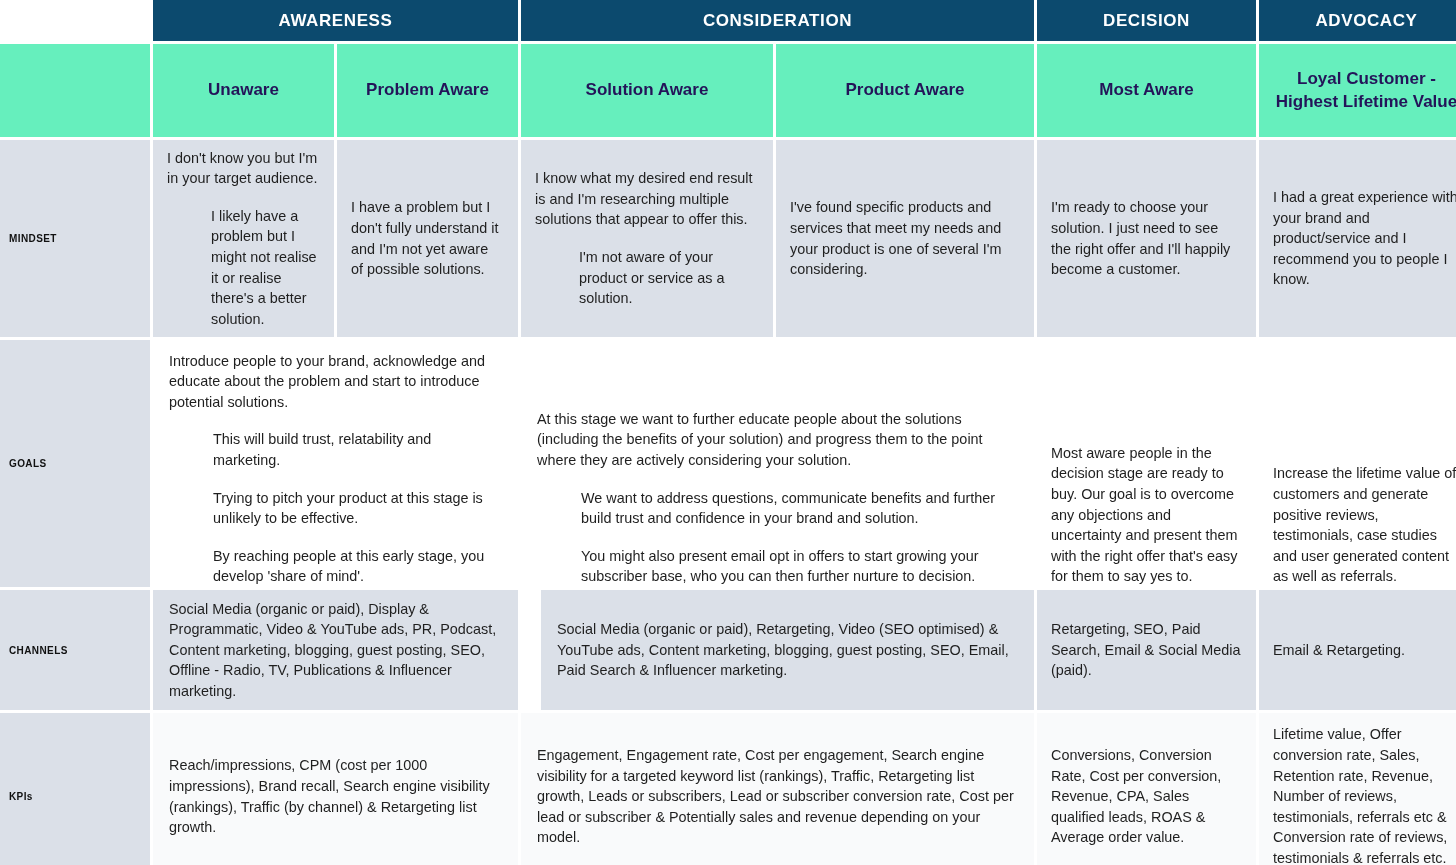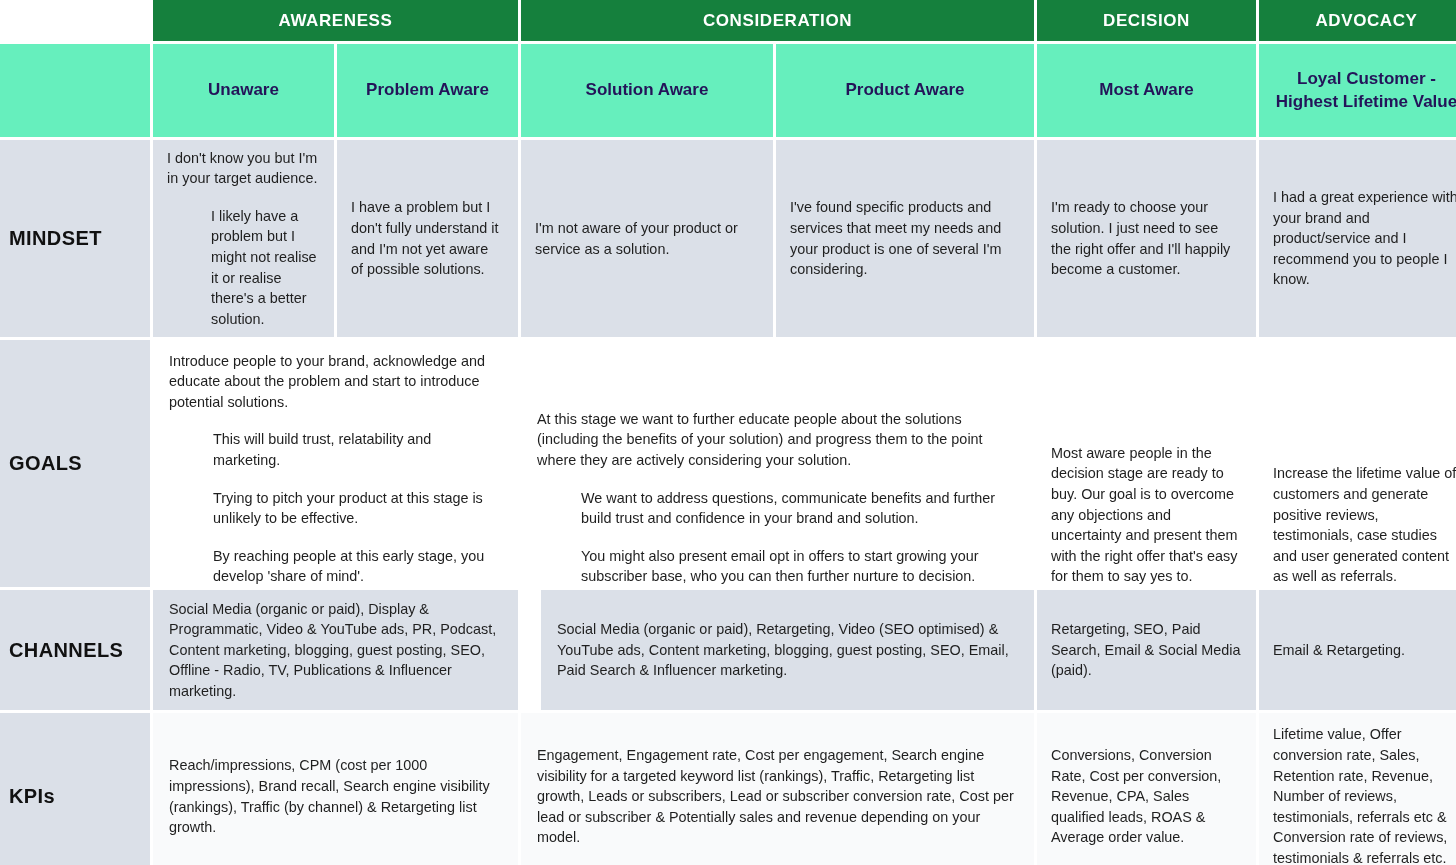--- a/index.html
+++ b/index.html
@@ -16,21 +16,21 @@
     
     grid-template-columns: 150px 181px 181px 252px 258px 219px 215px;
     grid-template-rows: 41px 93px 197px 247px 120px 167px;
     column-gap: 3px;
     row-gap: 3px;
     background: #ffffff;
   }
 
   
   .stage {
-    background: #15803d;
+    background: #0c4a6e;
     color: #ffffff;
     font-weight: bold;
     font-size: 17px;
     letter-spacing: 0.6px;
     display: flex;
     align-items: center;
     justify-content: center;
     text-align: right;
   }
   .stage-blank { background: #ffffff; }
@@ -48,21 +48,21 @@
     line-height: 1.32;
     padding: 4px 8px;
   }
   .segment-blank { background: #66efbd; }
 
   
   .rowlabel {
     background: #dbe0e8;
     color: #111111;
     font-weight: bold;
-    font-size: 20px;
+    font-size: 10px;
     letter-spacing: 0.4px;
     display: flex;
     align-items: center;
     padding-left: 9px;
   }
 
   
   .cell {
     font-size: 14.4px;
     line-height: 1.43;
@@ -123,20 +123,21 @@
     <span>MINDSET</span>
   </div>
   <div class="cell tint-a">
       <p>I don't know you but I'm in your target audience.</p>
       <p>I likely have a problem but I might not realise it or realise there's a better solution.</p>
     </div>
   <div class="cell tint-a">
       <p>I have a problem but I don't fully understand it and I'm not yet aware of possible solutions.</p>
     </div>
   <div class="cell tint-a">
+      <p>I know what my desired end result is and I'm researching multiple solutions that appear to offer this.</p>
       <p>I'm not aware of your product or service as a solution.</p>
     </div>
   <div class="cell tint-a">
       <p>I've found specific products and services that meet my needs and your product is one of several I'm considering.</p>
     </div>
   <div class="cell tint-a">
       <p>I'm ready to choose your solution. I just need to see the right offer and I'll happily become a customer.</p>
     </div>
   <div class="cell tint-a">
       <p>I had a great experience with your brand and product/service and I recommend you to people I know.</p>

